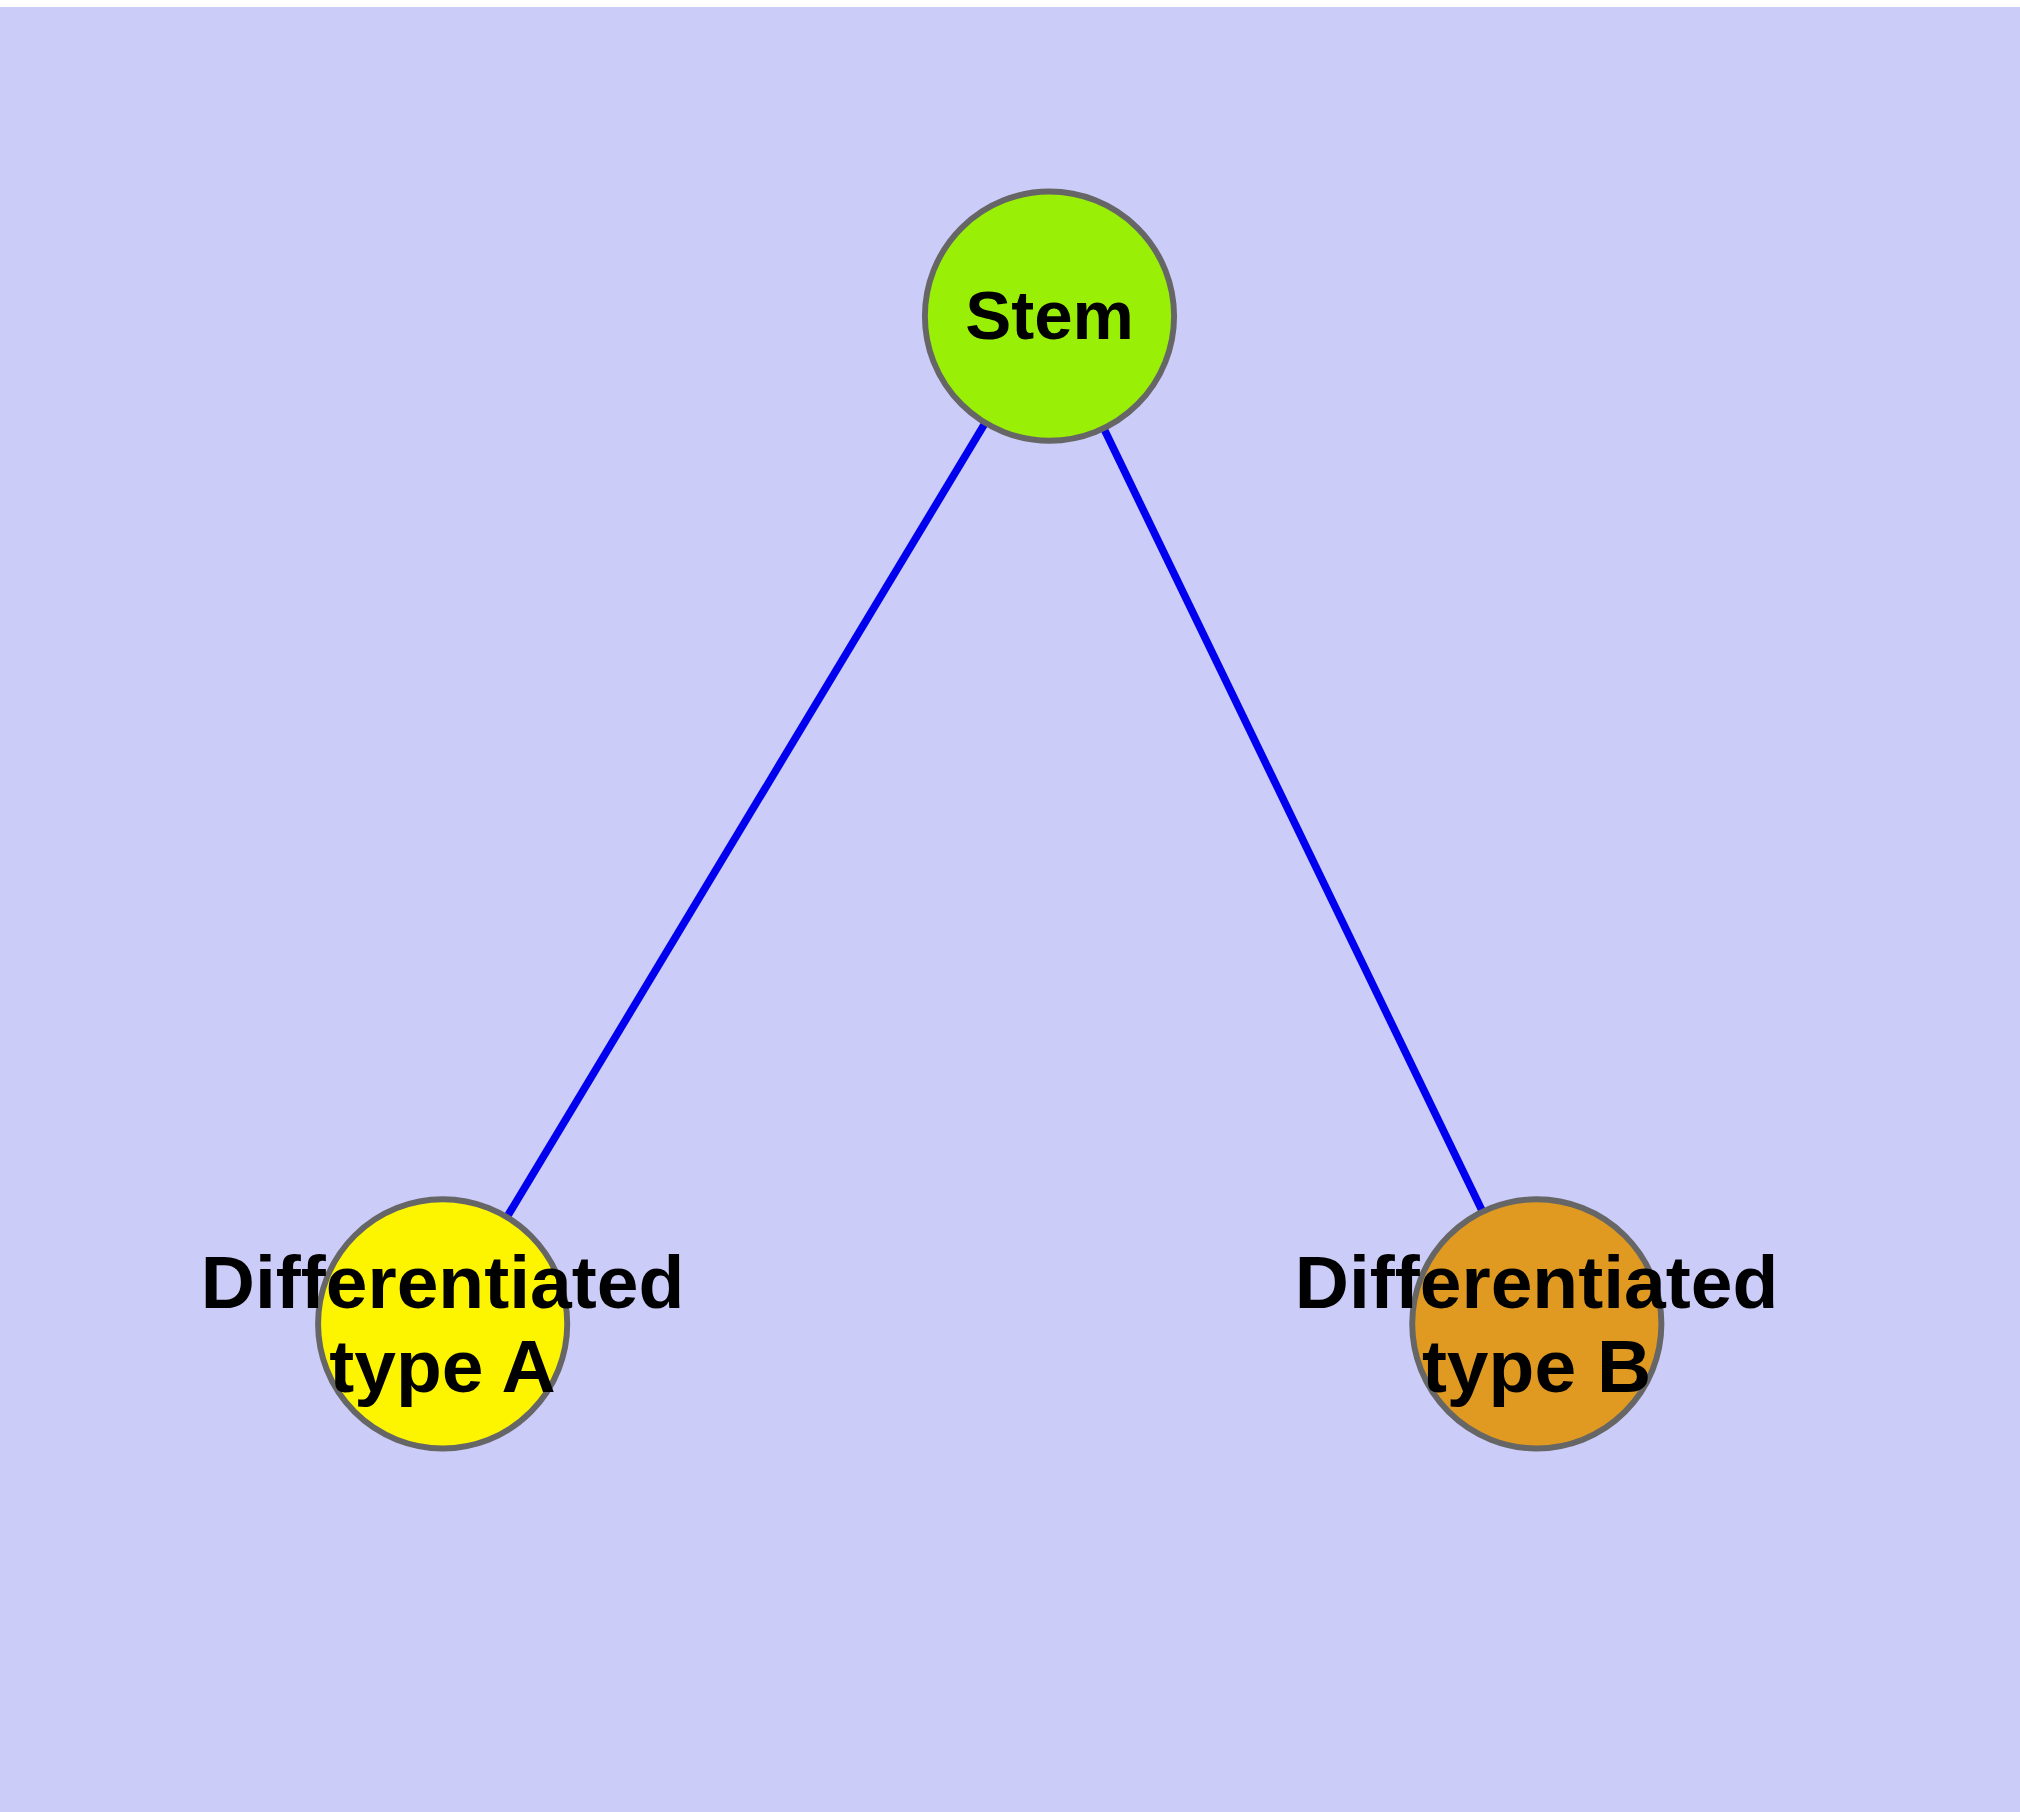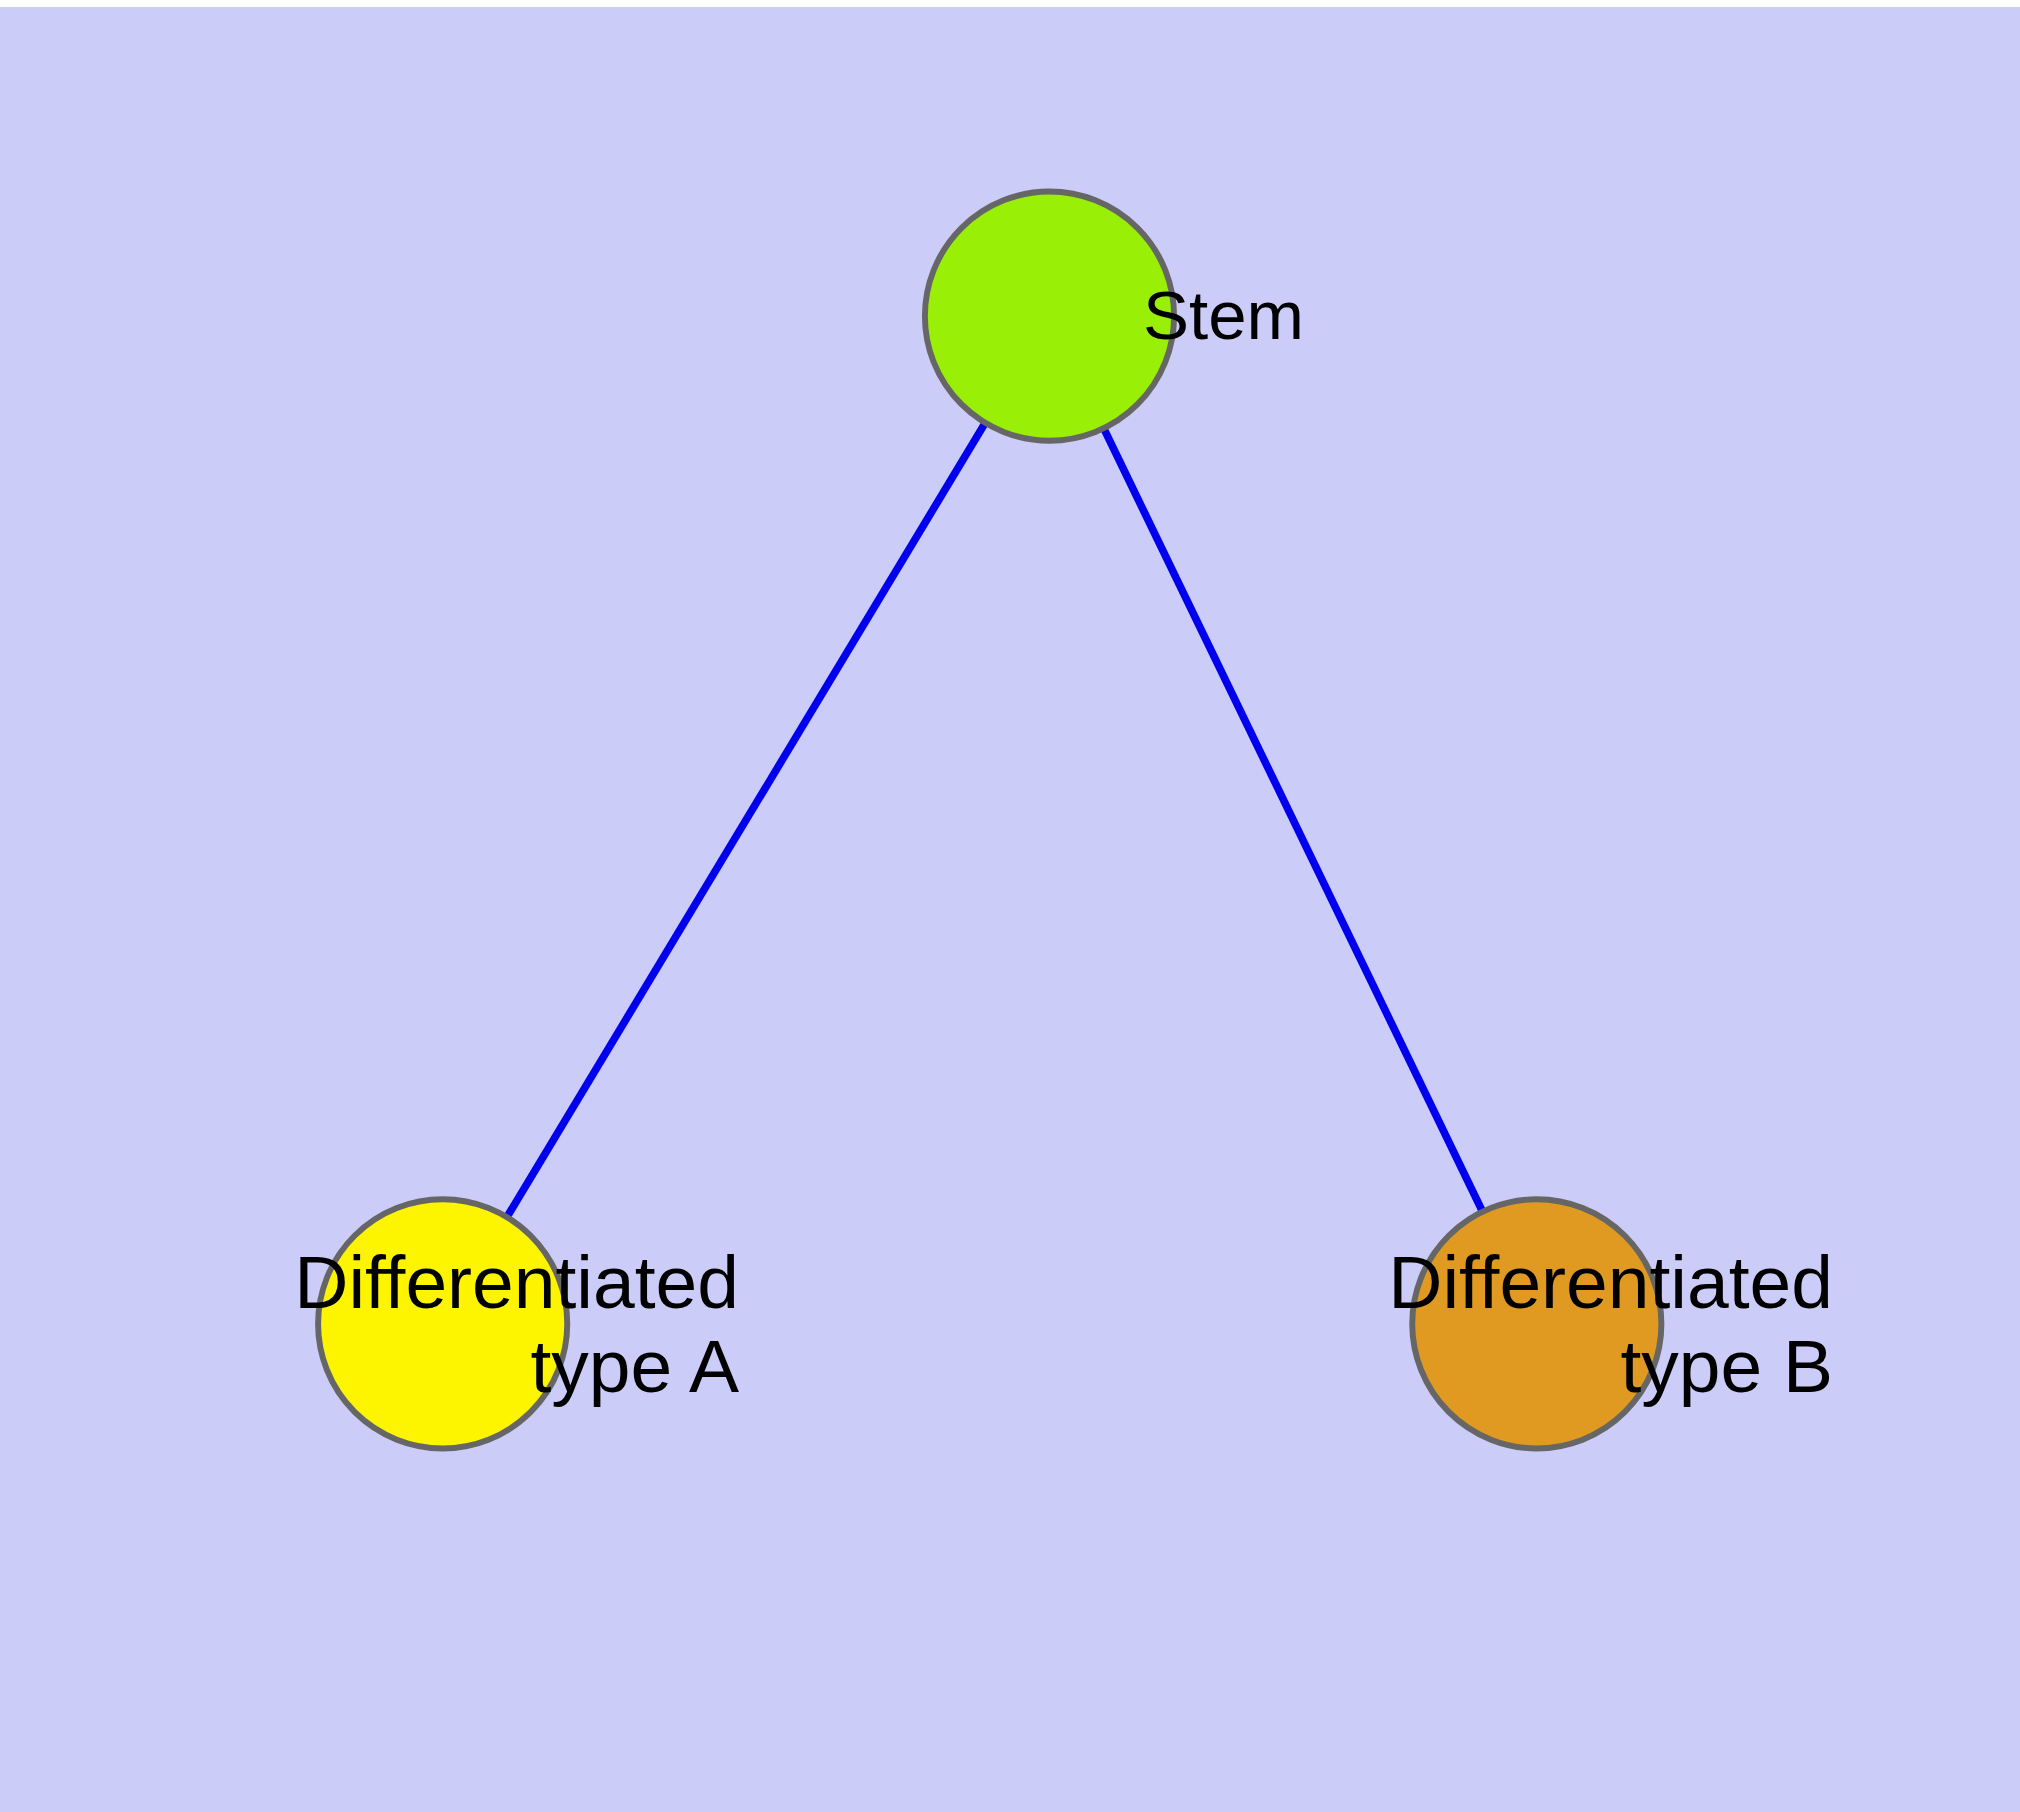--- a/index.html
+++ b/index.html
@@ -25,23 +25,23 @@
   }
   #graph-svg {
     position: absolute;
     left: 0;
     top: 0;
     width: 2021px;
     height: 1812px;
   }
   .node-label {
     position: absolute;
-    text-align: right;
+    text-align: center;
     color: #000000;
-    font-weight: normal;
+    font-weight: bold;
     font-family: "Liberation Sans", sans-serif;
     line-height: 1.12;
     white-space: pre;
     pointer-events: none;
     -webkit-font-smoothing: antialiased;
   }
   #label-stem {
     font-size: 69px;
     left: 795px;
     top: 277px;

